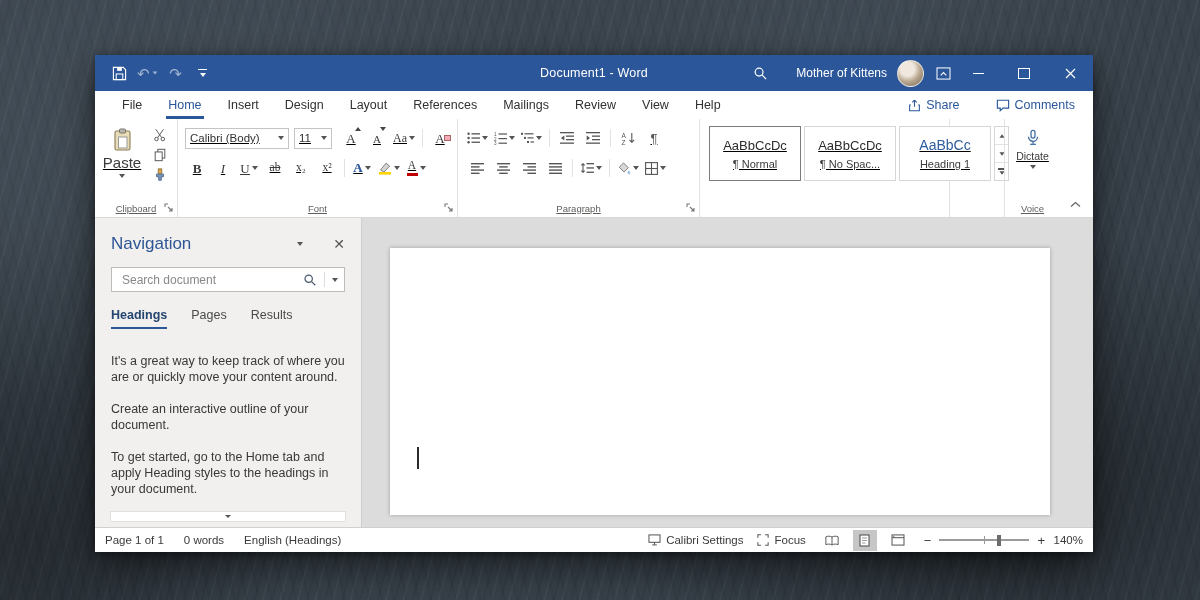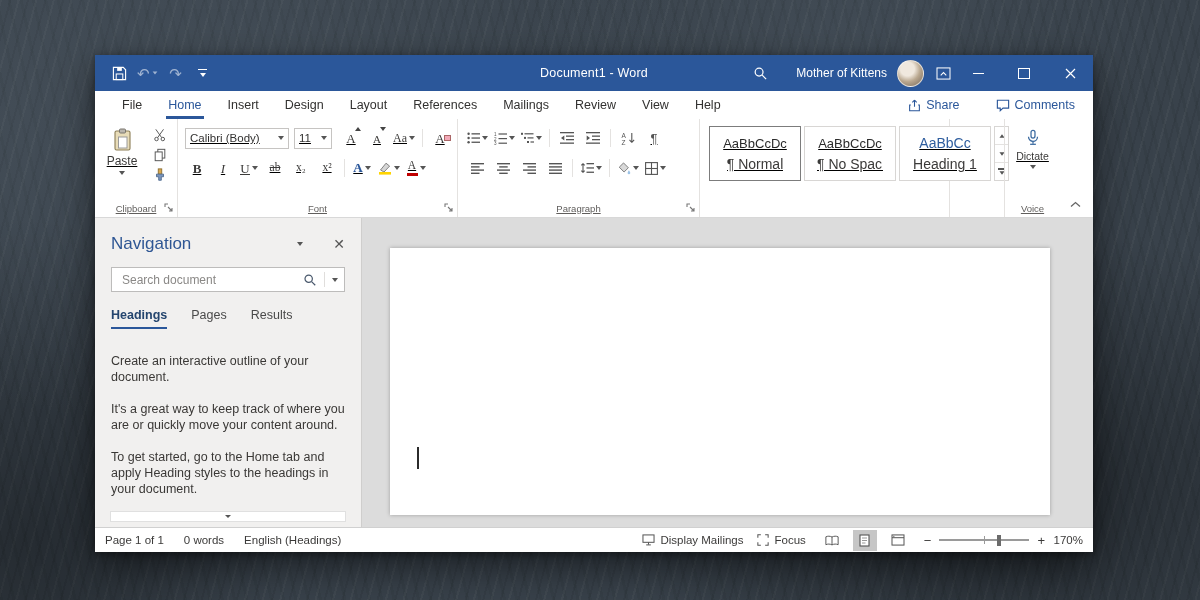--- a/index.html
+++ b/index.html
@@ -65,29 +65,29 @@
   .mini-u{width:0;height:0;border-left:3px solid transparent;border-right:3px solid transparent;border-bottom:4px solid #444;}
   .mini-dn{width:0;height:0;border-left:3px solid transparent;border-right:3px solid transparent;border-top:4px solid #444;}
   .effectsA{color:#2b579a;font-weight:bold;font-family:"Liberation Serif",serif;font-size:13px;text-shadow:0 0 1px rgba(43,87,154,.4);}
   .colorstack{display:flex;flex-direction:column;align-items:center;line-height:1;}
   .colorstack .bar{width:11px;height:3px;margin-top:1px;}
   .bar.red{background:#c00000;}
   .combo{height:21px;border:1px solid #c6c4c2;background:#fff;display:flex;align-items:center;font-size:11.5px;color:#323130;
     padding:0 4px;gap:4px;box-sizing:border-box;}
   .combo .tri-d{margin-left:auto;}
   .paste-btn{width:40px;display:flex;flex-direction:column;align-items:center;justify-content:flex-start;gap:3px;padding-top:2px;}
-  .paste-btn .plabel{font-size:12px;color:#3b3a39;}
+  .paste-btn .plabel{font-size:15px;color:#3b3a39;}
   .clip-col{display:flex;flex-direction:column;justify-content:flex-start;gap:4px;margin-left:6px;padding-top:1px;}
   .styles-wrap{display:flex;padding-top:0;}
   .style-tile{width:92px;height:55px;border:1px solid #d8d6d4;background:#fff;margin-right:3px;display:flex;flex-direction:column;
     align-items:center;justify-content:center;gap:5px;box-sizing:border-box;}
   .style-tile.selected{border:1.5px solid #7c7c7c;}
   .style-prev{font-size:13px;color:#2b2b2b;white-space:nowrap;overflow:hidden;max-width:64px;}
   .style-prev.h1{color:#2e5d9e;font-size:14px;}
-  .style-name{font-size:14px;color:#3b3a39;white-space:nowrap;overflow:hidden;max-width:66px;}
+  .style-name{font-size:11px;color:#3b3a39;white-space:nowrap;overflow:hidden;max-width:66px;}
   .styles-scroll{width:15px;height:55px;border:1px solid #d8d6d4;display:flex;flex-direction:column;box-sizing:border-box;}
   .styles-scroll div{flex:1;display:flex;align-items:center;justify-content:center;border-bottom:1px solid #e4e2e0;}
   .styles-scroll div:last-child{border-bottom:none;flex-direction:column;gap:1px;}
   .gal-bar{width:7px;height:1.5px;background:#555;}
   .vstack-btn{display:flex;flex-direction:column;align-items:center;justify-content:flex-start;gap:3px;width:100%;padding-top:3px;}
   .vstack-btn .vlabel{font-size:10.5px;color:#3b3a39;}
   .collapse-chevron{position:absolute;right:10px;bottom:6px;width:16px;height:14px;display:flex;align-items:center;justify-content:center;}
 
   
   .bodyarea{flex:1;display:flex;min-height:0;}
@@ -564,22 +564,22 @@
           </svg>
           <span class="sb-sep"></span>
           <span class="tri-d"></span>
         </div>
         <div class="nav-tabs">
           <span class="nav-tab active">Headings</span>
           <span class="nav-tab">Pages</span>
           <span class="nav-tab">Results</span>
         </div>
         <div class="nav-body">
+          <p>It's a great way to keep track of where you are or quickly move your content around.</p>
           <p>Create an interactive outline of your document.</p>
-          <p>It's a great way to keep track of where you are or quickly move your content around.</p>
           <p>To get started, go to the Home tab and apply Heading styles to the headings in your document.</p>
         </div>
         <div class="nav-scroll">
           <span class="tri-d"></span>
         </div>
       </div>
 
       <div class="docarea">
         <div class="page">
           <div class="caret"></div>
@@ -593,21 +593,21 @@
         <span>0 words</span>
         <span>English (Headings)</span>
       </div>
       <div class="sb-right">
         <div class="sb-item">
           <svg width="13" height="12" viewBox="0 0 14 13">
             <rect x="1" y="1" width="12" height="8" fill="none" stroke="#555" stroke-width="1.1"></rect>
             <line x1="7" y1="9" x2="7" y2="11.5" stroke="#555" stroke-width="1.1"></line>
             <line x1="4.5" y1="11.8" x2="9.5" y2="11.8" stroke="#555" stroke-width="1.1"></line>
           </svg>
-          <span>Display Mailings</span>
+          <span>Calibri Settings</span>
         </div>
         <div class="sb-item">
           <svg width="12" height="12" viewBox="0 0 14 14">
             <path d="M1 4.5V1h3.5M9.5 1H13v3.5M13 9.5V13H9.5M4.5 13H1V9.5" fill="none" stroke="#555" stroke-width="1.2"></path>
           </svg>
           <span>Focus</span>
         </div>
         <div class="viewbtns">
           <div class="viewbtn">
             <svg width="14" height="11" viewBox="0 0 16 12">
@@ -630,19 +630,19 @@
               <circle cx="3" cy="2.5" r="0.7" fill="#555"></circle>
             </svg>
           </div>
         </div>
         <div class="zoomwrap">
           <span class="zoom-glyph">−</span>
           <div class="slider">
             <div class="thumb"></div>
           </div>
           <span class="zoom-glyph">+</span>
-          <span class="zoom-pct">170%</span>
+          <span class="zoom-pct">140%</span>
         </div>
       </div>
     </div>
 
   </div>
 </div>
 
 </body></html>

